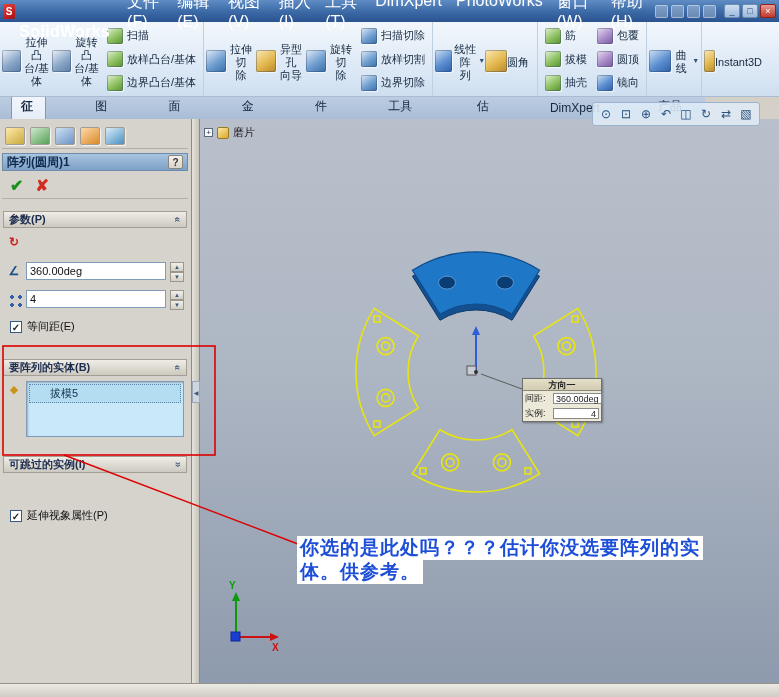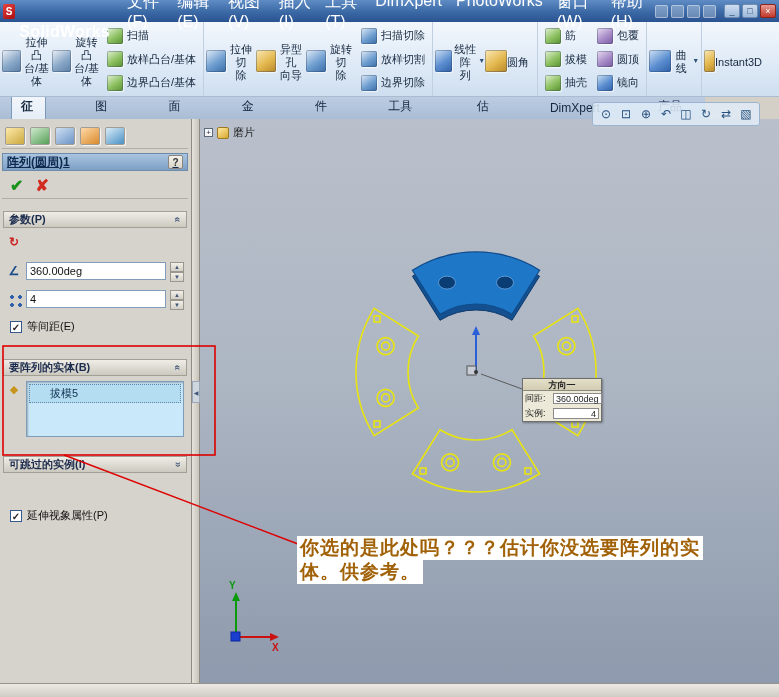--- a/index.html
+++ b/index.html
@@ -60,21 +60,21 @@
   .panel { position:absolute; left:0; top:119px; width:192px; height:564px;
     background:#d6d3cd; border-right:1px solid #8f8b84; z-index:6; }
   .pm-tabs { position:absolute; left:2px; top:6px; height:24px; display:flex; gap:5px; padding:2px 3px;
     border-bottom:1px solid #b2aea5; width:186px; }
   .pmtab { width:20px; height:18px; border:1px solid #a09c93; border-radius:2px; box-shadow:1px 1px 1px rgba(255,255,255,.8); }
   .pt1{background:linear-gradient(145deg,#ffe9a8,#caa93f);} .pt2{background:linear-gradient(145deg,#cde9cd,#57a057);}
   .pt3{background:linear-gradient(145deg,#cfe0f4,#6b93c4);} .pt4{background:linear-gradient(145deg,#ffd9a8,#d98a2b);}
   .pt5{background:linear-gradient(145deg,#d8ecf8,#4a90c4);}
   .pm-title { position:absolute; left:2px; top:34px; width:186px; height:18px;
     background:linear-gradient(#aac4e0,#7da0c6); border:1px solid #6d8cac; display:flex; align-items:center;
-    font-size:12px; font-weight:bold; color:#0e2a4e; padding:0 4px;text-decoration:underline; }
+    font-size:12px; font-weight:bold; color:#0e2a4e; padding:0 4px; }
   .helpbtn { margin-left:auto; width:15px; height:14px; background:linear-gradient(#f4f2ea,#d8d4c8);
     border:1px solid #8a867e; font-size:10px; font-weight:bold; text-align:center; line-height:13px; color:#333; border-radius:2px; }
   .okrow { position:absolute; left:2px; top:54px; width:186px; height:26px; display:flex; align-items:center;
     gap:12px; padding:0 8px; border-bottom:1px solid #b2aea5; }
   .okbtn { font-size:16px; font-weight:bold; }
   .okbtn.ok { color:#18921b; } .okbtn.cancel { color:#d22b1f; }
 
   .sechead { position:absolute; left:3px; width:184px; height:17px;
     background:linear-gradient(#efede6,#ccc9c0); border:1px solid #a39f95; display:flex; align-items:center;
     font-size:11px; font-weight:bold; color:#1c2c4e; padding:0 5px; }
@@ -119,21 +119,21 @@
     border:1px solid #6e6e6e; box-shadow:1px 1px 2px rgba(0,0,0,.35); font-size:9px; color:#222; z-index:5; }
   .callout .ct { height:12px; line-height:12px; text-align:center; background:linear-gradient(#e4dfc8,#d2ccb2);
     border-bottom:1px solid #8a8a7a; font-weight:bold; }
   .crow { display:flex; align-items:center; gap:2px; padding:1px 2px; }
   .clabel { flex:0 0 26px; }
   .cval { flex:1; height:11px; line-height:10px; background:#fff; border:1px solid #8a8a8a; padding:0 2px; text-align:right; }
 
   
   .overlay { position:absolute; left:0; top:0; z-index:50; pointer-events:none; }
   .ann { position:absolute; left:297px; top:536px; z-index:55; font-weight:bold; font-size:19px;
-    color:#a16207; letter-spacing:1px; line-height:23px; }
+    color:#1d4ed8; letter-spacing:1px; line-height:23px; }
   .ann div { display:table; background:#fff; padding:0 3px 1px; }
 
   
   .statusbar { position:absolute; left:0; bottom:0; width:779px; height:14px;
     background:linear-gradient(#eceae4,#cfccc4); border-top:1px solid #979389; z-index:10; }
 </style>
 </head>
 <body>
 
 <div class="page">

